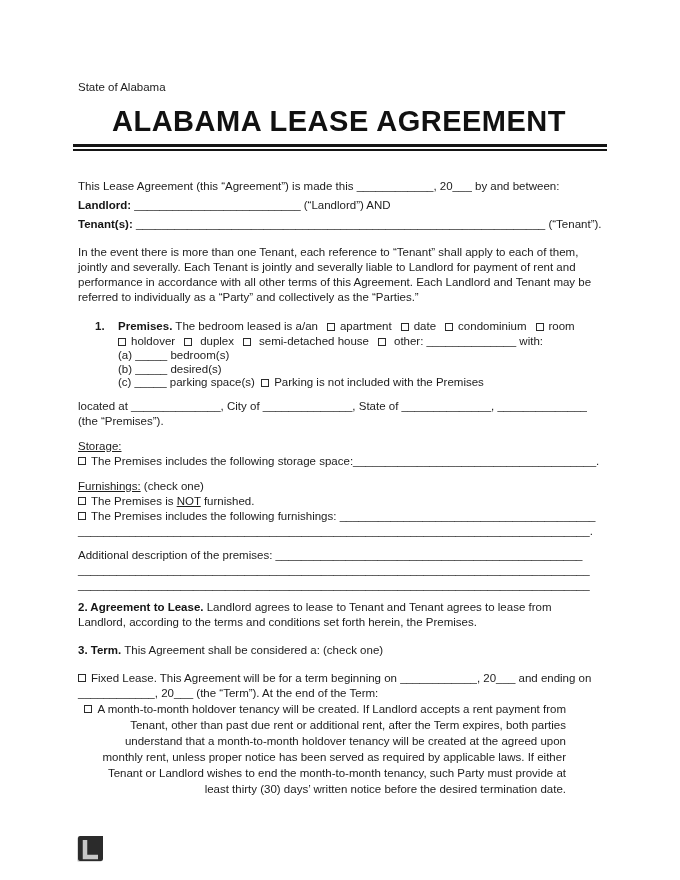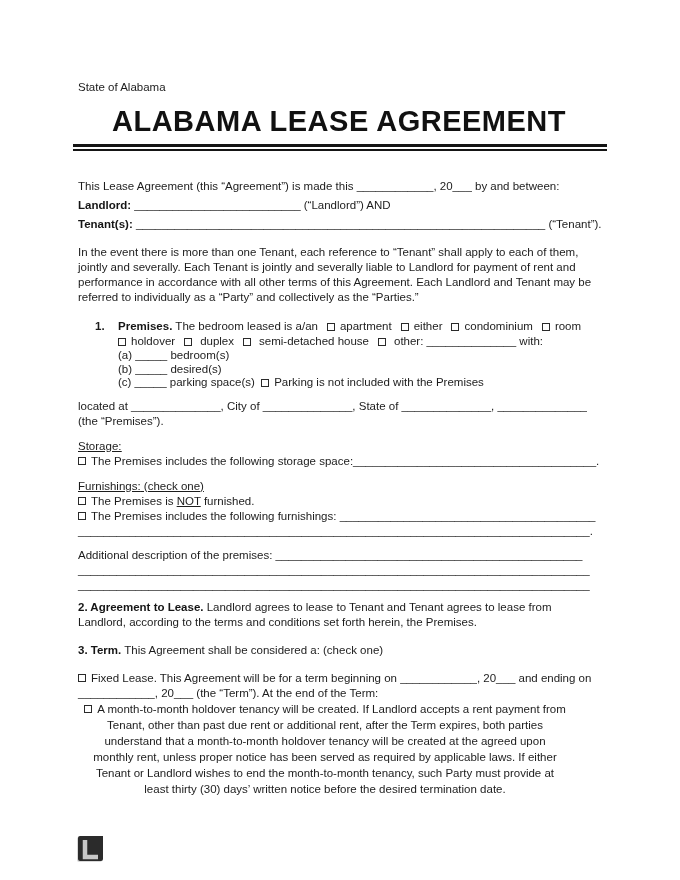--- a/index.html
+++ b/index.html
@@ -16,35 +16,35 @@
     margin:9px 0 6px 0;text-align:center;
     font-size:29px;line-height:34px;font-weight:bold;color:#111;
     letter-spacing:.5px;white-space:nowrap;
   }
   .double-rule{
     margin-left:-5px;width:534px;height:2px;
     border-top:3px solid #151515;border-bottom:2px solid #151515;
   }
   p{margin:0;}
   .mt16{margin-top:28px;} .mt14{margin-top:4px;} .mt13{margin-top:13px;}
-  .mt10{margin-top:10px;text-decoration:underline;} .mt9{margin-top:9px;} .mt7{margin-top:7px;}
+  .mt10{margin-top:10px;} .mt9{margin-top:9px;} .mt7{margin-top:7px;}
   b{font-weight:bold;color:#151515;}
   .cb{
     display:inline-block;width:8px;height:8px;border:1.2px solid #2a2a2a;
     margin-right:5px;vertical-align:-0.5px;background:#fff;box-sizing:border-box;
   }
   .cb.sp{margin-right:8px;}
   .opt{margin-left:9px;white-space:nowrap;}
   .numbered{display:flex;margin-top:14px;}
   .num{width:23px;flex:none;font-weight:bold;padding-left:17px;box-sizing:content-box;}
   .numbody{flex:1;}
   .detail{line-height:13.5px;white-space:nowrap;}
   .ul{text-decoration:underline;}
   .indent40{margin-left:40px;}
-  .holdover{width:482px;text-align:center;line-height:16px;margin-left:6px;}
+  .holdover{width:482px;text-align:right;line-height:16px;margin-left:6px;}
   .logo{position:absolute;left:76px;top:836px;width:27px;height:27px;}
 </style>
 </head>
 <body>
 
 <div class="page">
 
   <p class="state-label">State of Alabama</p>
 
   <h1 class="doc-title">ALABAMA LEASE AGREEMENT</h1>
@@ -57,21 +57,21 @@
 
   <p class="mt14 nowrap"><b>Tenant(s):</b> <span>________________________________________________________________ (“Tenant”).</span></p>
 
   <p class="mt13">In the event there is more than one Tenant, each reference to “Tenant” shall apply to each of them, jointly and severally. Each Tenant is jointly and severally liable to Landlord for payment of rent and performance in accordance with all other terms of this Agreement. Each Landlord and Tenant may be referred to individually as a “Party” and collectively as the “Parties.”</p>
 
   <div class="numbered">
     <span class="num">1.</span>
     <div class="numbody">
       <div class="nowrap">
         <b>Premises.</b>
-        <span>The bedroom leased is a/an</span><span class="opt"><span class="cb"></span><span>apartment</span></span><span class="opt"><span class="cb"></span><span>either</span></span><span class="opt"><span class="cb"></span><span>condominium</span></span><span class="opt"><span class="cb"></span><span>room</span></span>
+        <span>The bedroom leased is a/an</span><span class="opt"><span class="cb"></span><span>apartment</span></span><span class="opt"><span class="cb"></span><span>date</span></span><span class="opt"><span class="cb"></span><span>condominium</span></span><span class="opt"><span class="cb"></span><span>room</span></span>
       </div>
       <div class="nowrap">
         <span><span class="cb"></span><span>holdover</span></span><span class="opt"><span class="cb sp"></span><span>duplex</span></span><span class="opt"><span class="cb sp"></span><span>semi-detached house</span></span><span class="opt"><span class="cb sp"></span><span>other: ______________</span></span> <span>with:</span>
       </div>
       <div class="detail">(a) _____ bedroom(s)</div>
       <div class="detail">(b) _____ desired(s)</div>
       <div class="detail"><span>(c) _____ parking space(s)</span>&nbsp; <span class="cb"></span><span>Parking is not included with the Premises</span></div>
     </div>
   </div>
 

